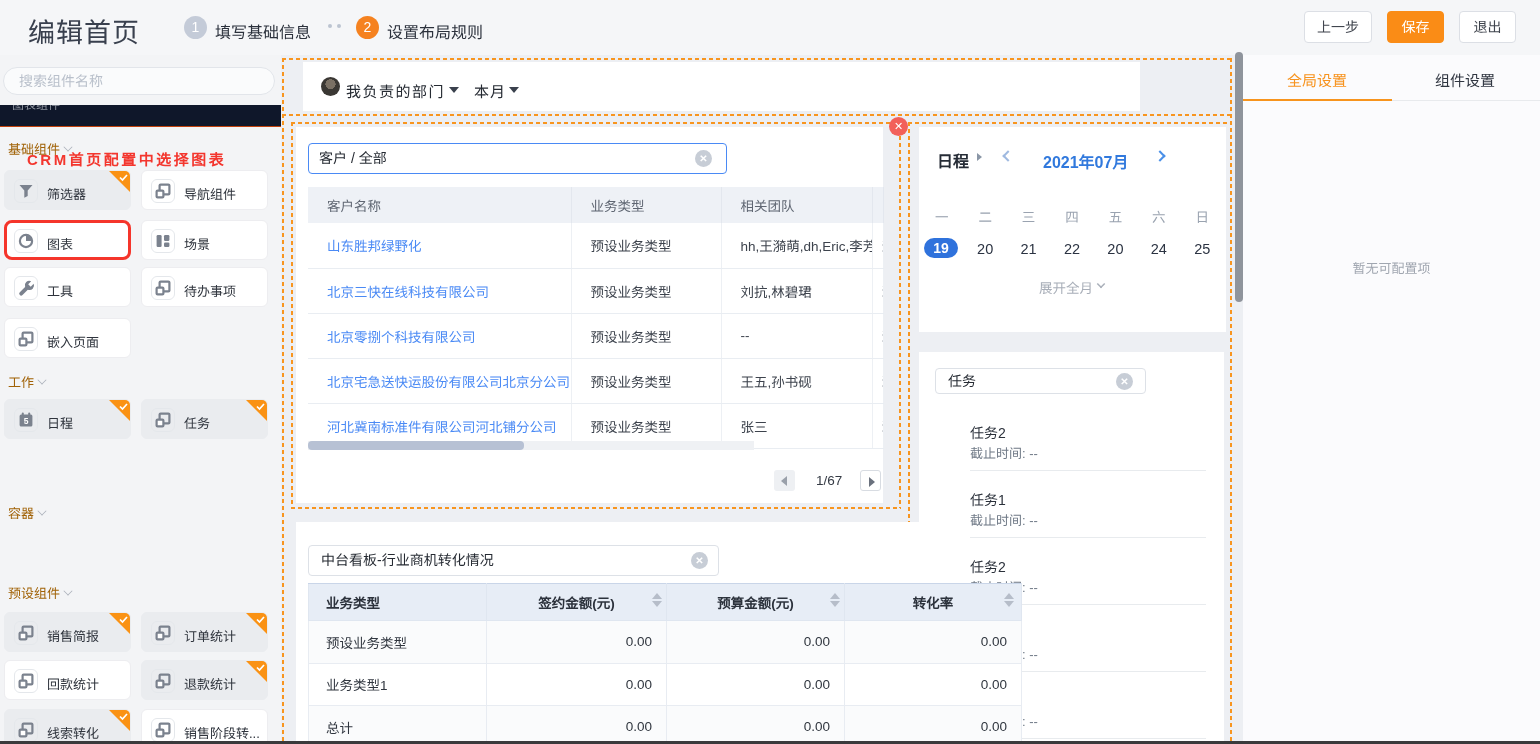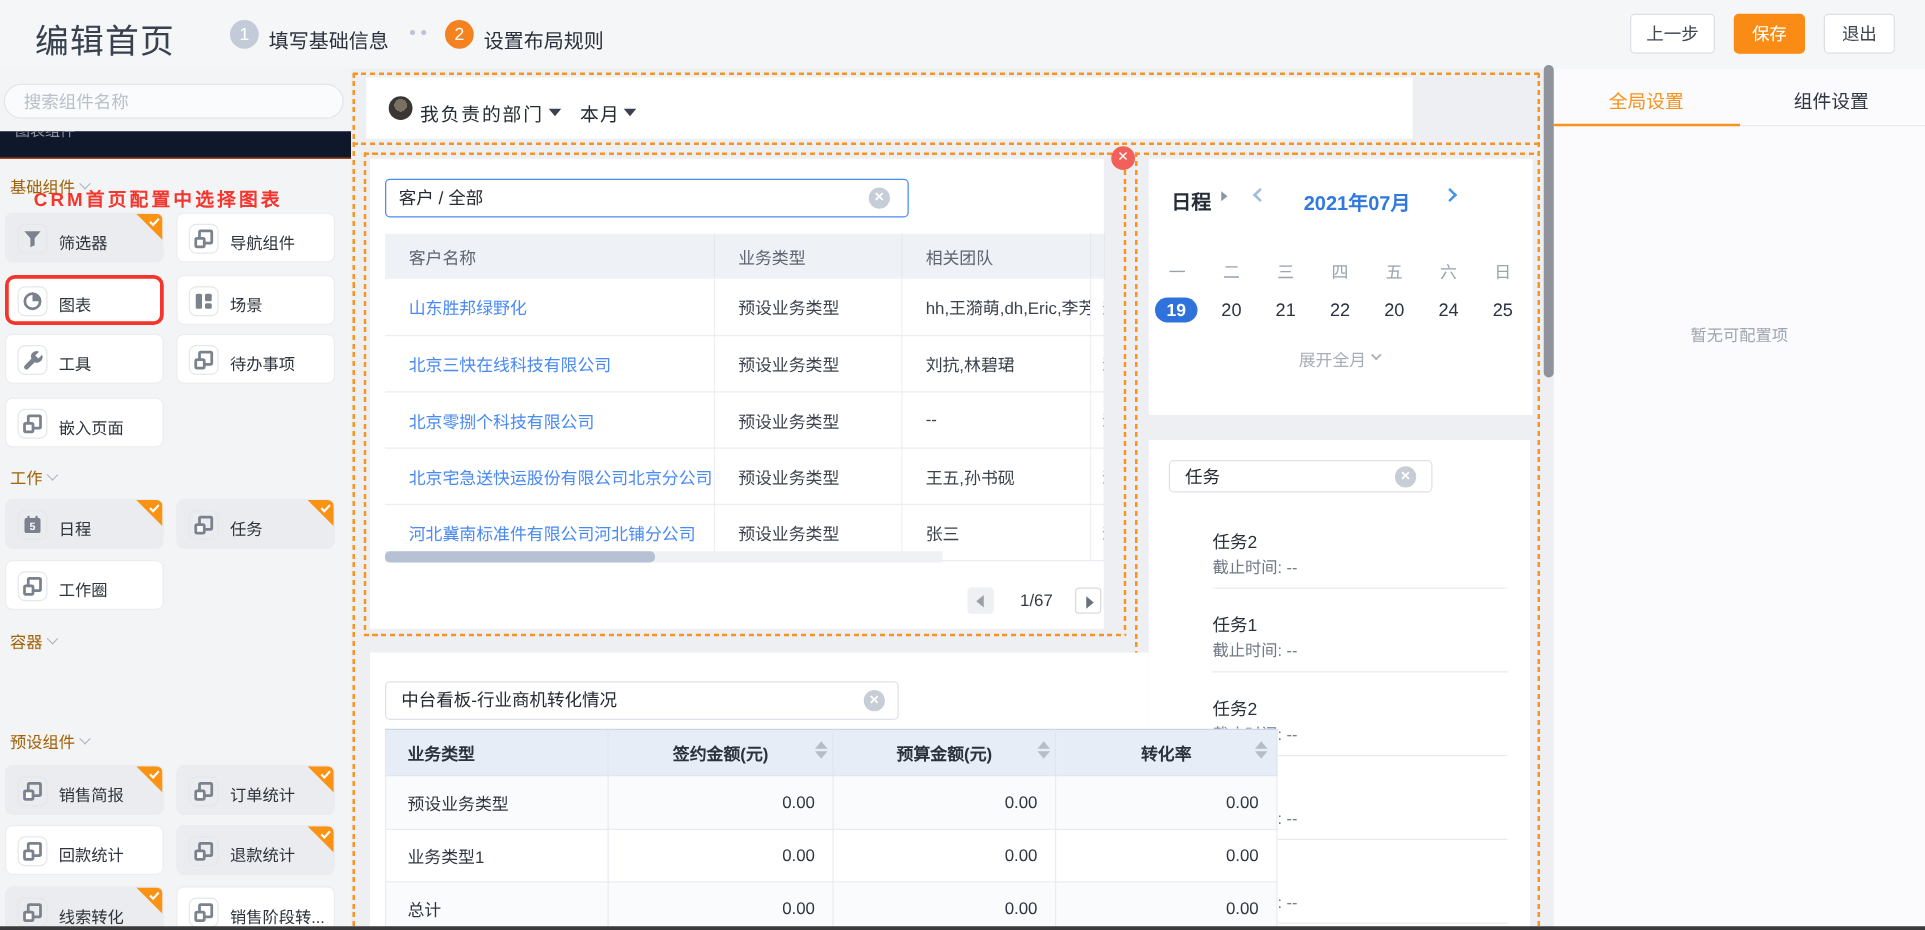--- a/index.html
+++ b/index.html
@@ -42,21 +42,21 @@
 .card.redsel .lbl { left:40px; top:11px; }
 .badge { position:absolute; right:0; top:0; width:0; height:0; border-top:21px solid #fa9214; border-left:21px solid transparent; }
 
 
 #canvas { left:281px; top:55px; width:962px; height:689px; background:#edeff3; overflow:hidden; }
 .dh { position:absolute; height:2px; background:repeating-linear-gradient(90deg,#f8951f 0 4px,rgba(0,0,0,0) 4px 7px); }
 .dv { position:absolute; width:2px; background:repeating-linear-gradient(180deg,#f8951f 0 4px,rgba(0,0,0,0) 4px 7px); }
 .panel { position:absolute; background:#fff; }
 
 
-#avatarbar { left:12px; top:7px; width:837px; height:49px; }
+#avatarbar { left:22px; top:7px; width:837px; height:49px; }
 #avatar { left:18px; top:15px; width:19px; height:19px; border-radius:50%; background:radial-gradient(circle at 50% 38%, #7a7064 0 33%, #3a3733 34% 100%); }
 .caret { position:absolute; width:0; height:0; border-left:5px solid transparent; border-right:5px solid transparent; border-top:6px solid #3a414d; }
 #fbar-t1 { left:43px; top:18px; font-size:15px; color:#262b33; font-weight:500; letter-spacing:1.5px;}
 #fbar-t2 { left:171px; top:18px; font-size:15px; color:#262b33; font-weight:500; letter-spacing:1px;}
 
 
 #lw-panel { left:15px; top:72px; width:587px; height:376px; }
 .searchbox { position:absolute; background:#fff; border:1px solid #dde1e7; border-radius:4px; font-size:14px; color:#262b33; }
 .clearx { position:absolute; width:17px; height:17px; border-radius:50%; background:#c7cdd6; color:#fff; font-size:10px; line-height:17px; text-align:center; font-weight:bold;}
 #lw-search { left:12px; top:16px; width:419px; height:31px; border:1px solid #4a8af5; line-height:29px; padding-left:10px;}
@@ -222,29 +222,20 @@
         <svg width="18" height="18" viewBox="0 0 18 18">
           <rect x="5.6" y="2.6" width="9.8" height="9.8" rx="1" fill="none" stroke="#7b828e" stroke-width="2.2"></rect>
           <rect x="2.6" y="8.6" width="6.8" height="6.8" rx="1" fill="#fff" stroke="#7b828e" stroke-width="2.2"></rect>
         </svg>
       </div>
       <div class="lbl">任务</div>
       <div class="badge"></div>
       <svg class="bcheck" width="11" height="11" viewBox="0 0 11 11" style="position:absolute;right:1px;top:1px;">
         <path d="M2 5.5 L4.5 8 L9 3" stroke="#fff" stroke-width="1.7" fill="none"></path>
       </svg>
-    </div>
-  <div class="card" style="left:4px; top:393px;">
-      <div class="ic">
-        <svg width="18" height="18" viewBox="0 0 18 18">
-          <rect x="5.6" y="2.6" width="9.8" height="9.8" rx="1" fill="none" stroke="#7b828e" stroke-width="2.2"></rect>
-          <rect x="2.6" y="8.6" width="6.8" height="6.8" rx="1" fill="#fff" stroke="#7b828e" stroke-width="2.2"></rect>
-        </svg>
-      </div>
-      <div class="lbl">工作圈</div>
     </div>
   <div class="card gray" style="left:141px; top:557px;">
       <div class="ic">
         <svg width="18" height="18" viewBox="0 0 18 18">
           <rect x="5.6" y="2.6" width="9.8" height="9.8" rx="1" fill="none" stroke="#7b828e" stroke-width="2.2"></rect>
           <rect x="2.6" y="8.6" width="6.8" height="6.8" rx="1" fill="#fff" stroke="#7b828e" stroke-width="2.2"></rect>
         </svg>
       </div>
       <div class="lbl">订单统计</div>
       <div class="badge"></div>

